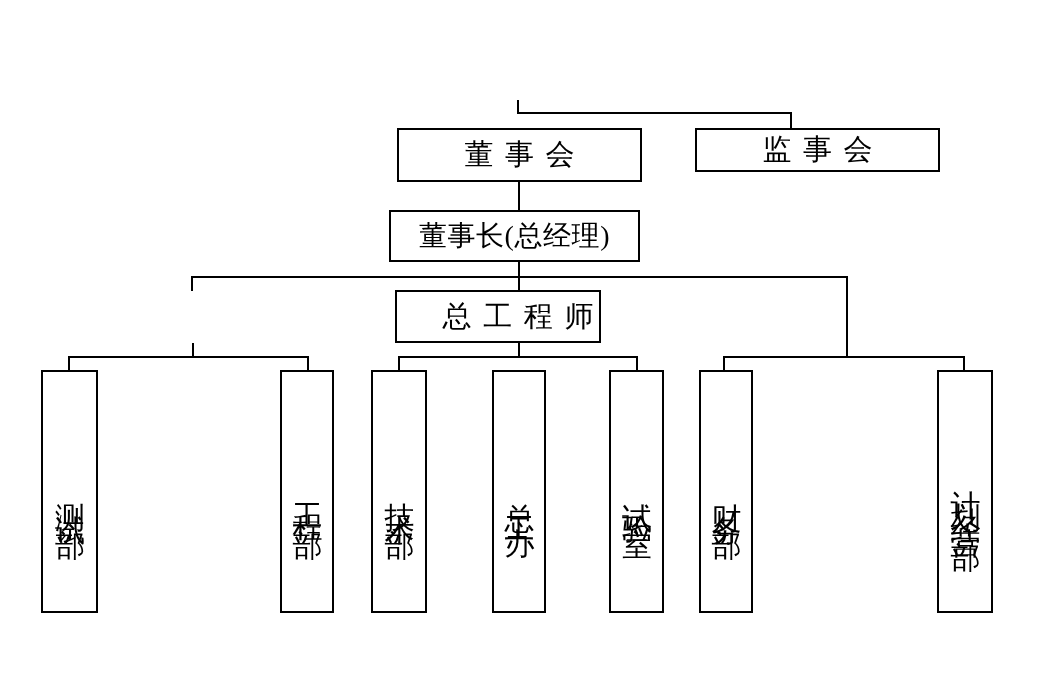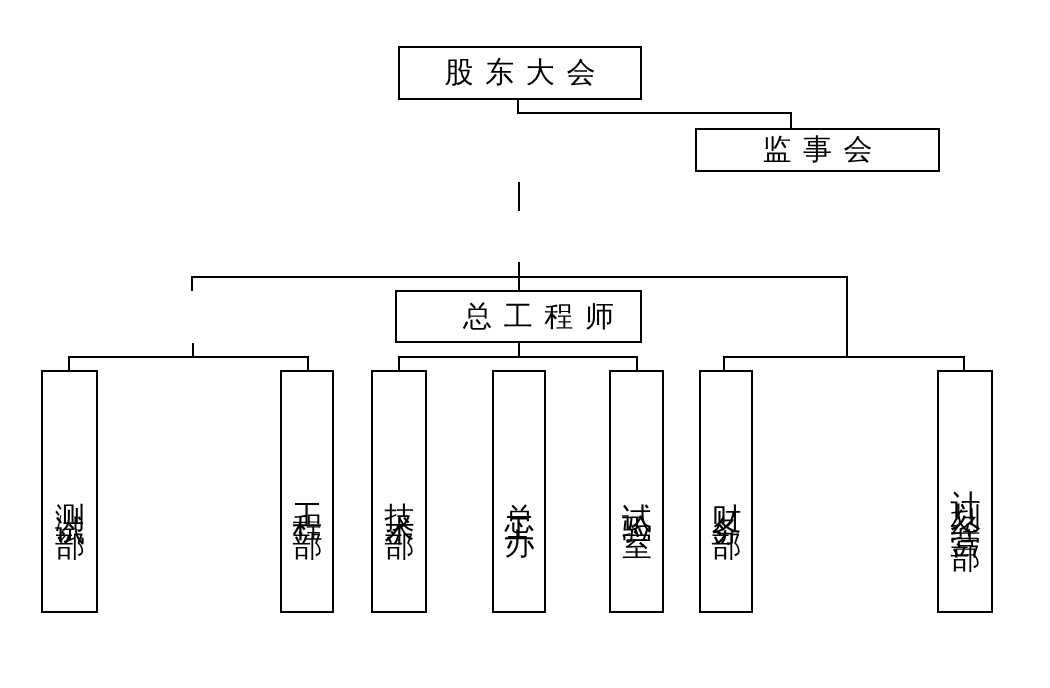--- a/index.html
+++ b/index.html
@@ -63,30 +63,33 @@
   <div class="line" style="left:68px;  top:356px; width:2px;   height:15px;"></div>
   <div class="line" style="left:307px; top:356px; width:2px;   height:15px;"></div>
   <div class="line" style="left:518px; top:343px; width:2px;   height:14px;"></div>
   <div class="line" style="left:398px; top:356px; width:240px; height:2px;"></div>
   <div class="line" style="left:398px; top:356px; width:2px;   height:15px;"></div>
   <div class="line" style="left:636px; top:356px; width:2px;   height:15px;"></div>
   <div class="line" style="left:723px; top:356px; width:242px; height:2px;"></div>
   <div class="line" style="left:723px; top:356px; width:2px;   height:15px;"></div>
   <div class="line" style="left:963px; top:356px; width:2px;   height:15px;"></div>
 
-  <div class="node h" style="left:398px; top:46px; width:244px; height:54px;">
-    <span>股东大会</span>
+
+  <div class="node h" style="left:397px; top:128px; width:245px; height:54px;">
+    <span>董事会</span>
   </div>
-
   <div class="node h" style="left:695px; top:128px; width:245px; height:44px;">
     <span>监事会</span>
   </div>
 
+  <div class="node h chairman" style="left:389px; top:210px; width:251px; height:52px;">
+    <span>董事长(总经理)</span>
+  </div>
 
-  <div class="node h" style="left:395px; top:290px; width:247px; height:53px;padding-left:40px;">
+  <div class="node h" style="left:395px; top:290px; width:206px; height:53px;padding-left:40px;">
     <span>总工程师</span>
   </div>
 
   <div class="node v" style="left:41px; top:370px; width:57px; height:243px;">
     <span>测试部</span>
   </div>
   <div class="node v" style="left:280px; top:370px; width:54px; height:243px;">
     <span>工程部</span>
   </div>
   <div class="node v" style="left:371px; top:370px; width:56px; height:243px;">

